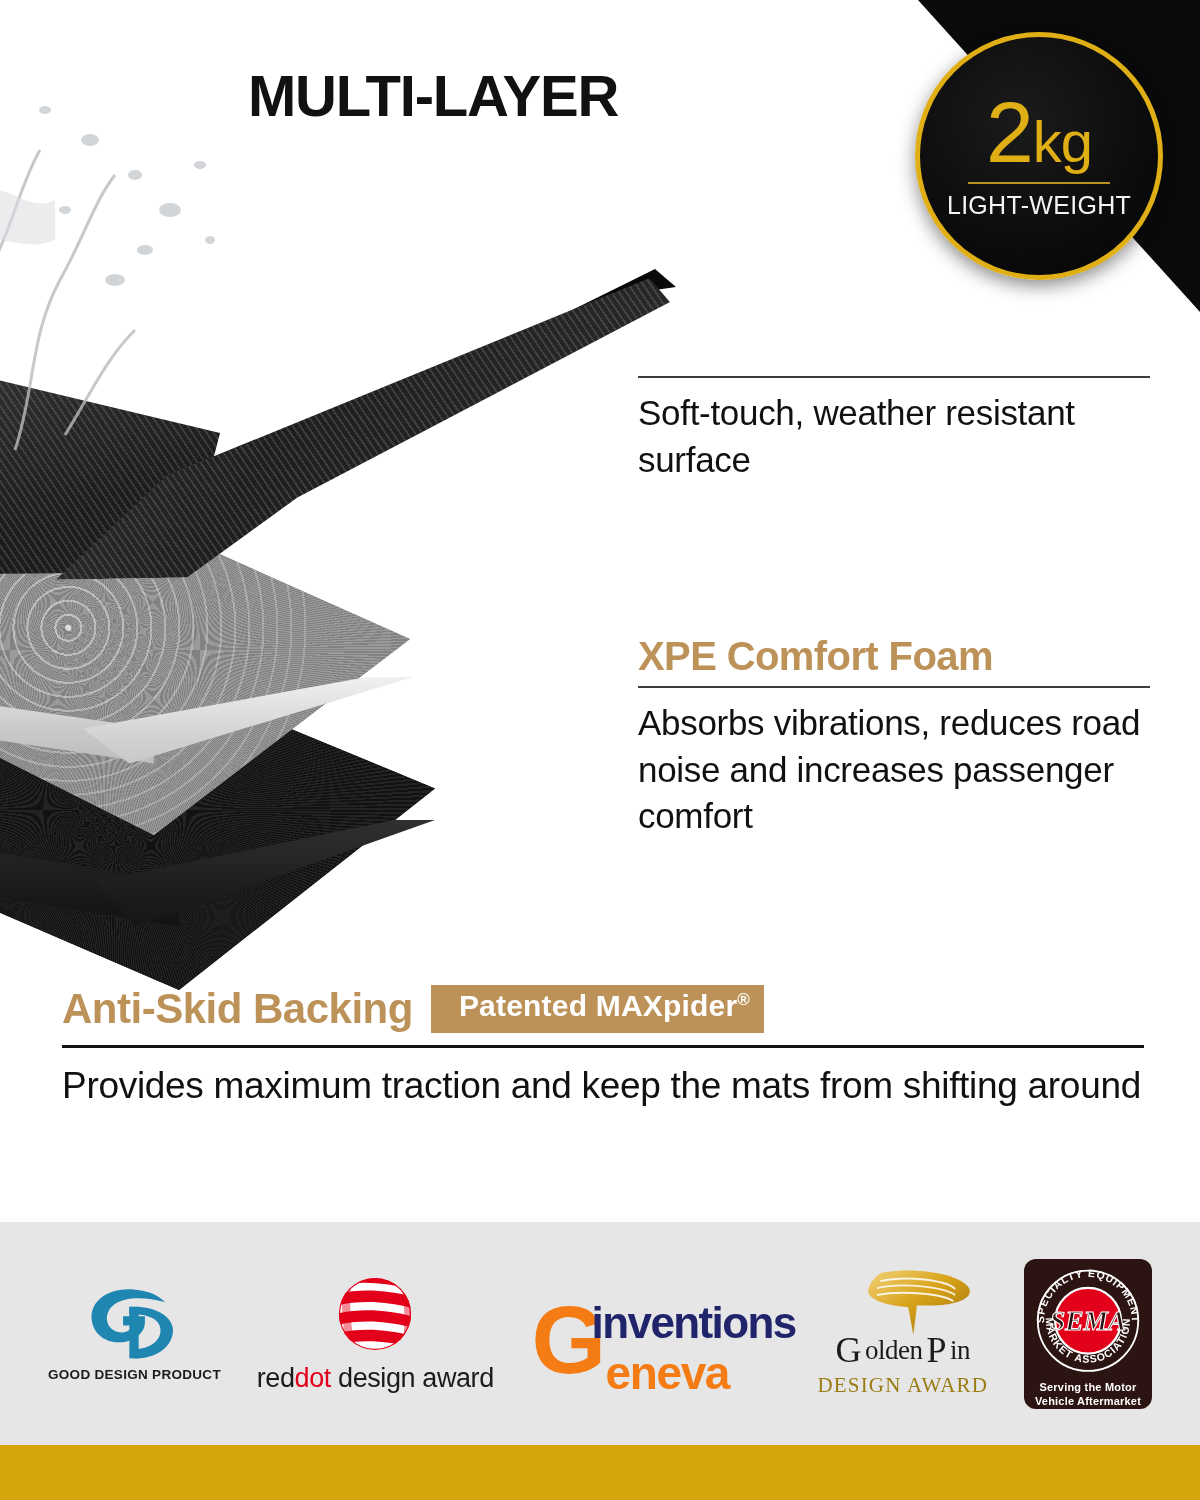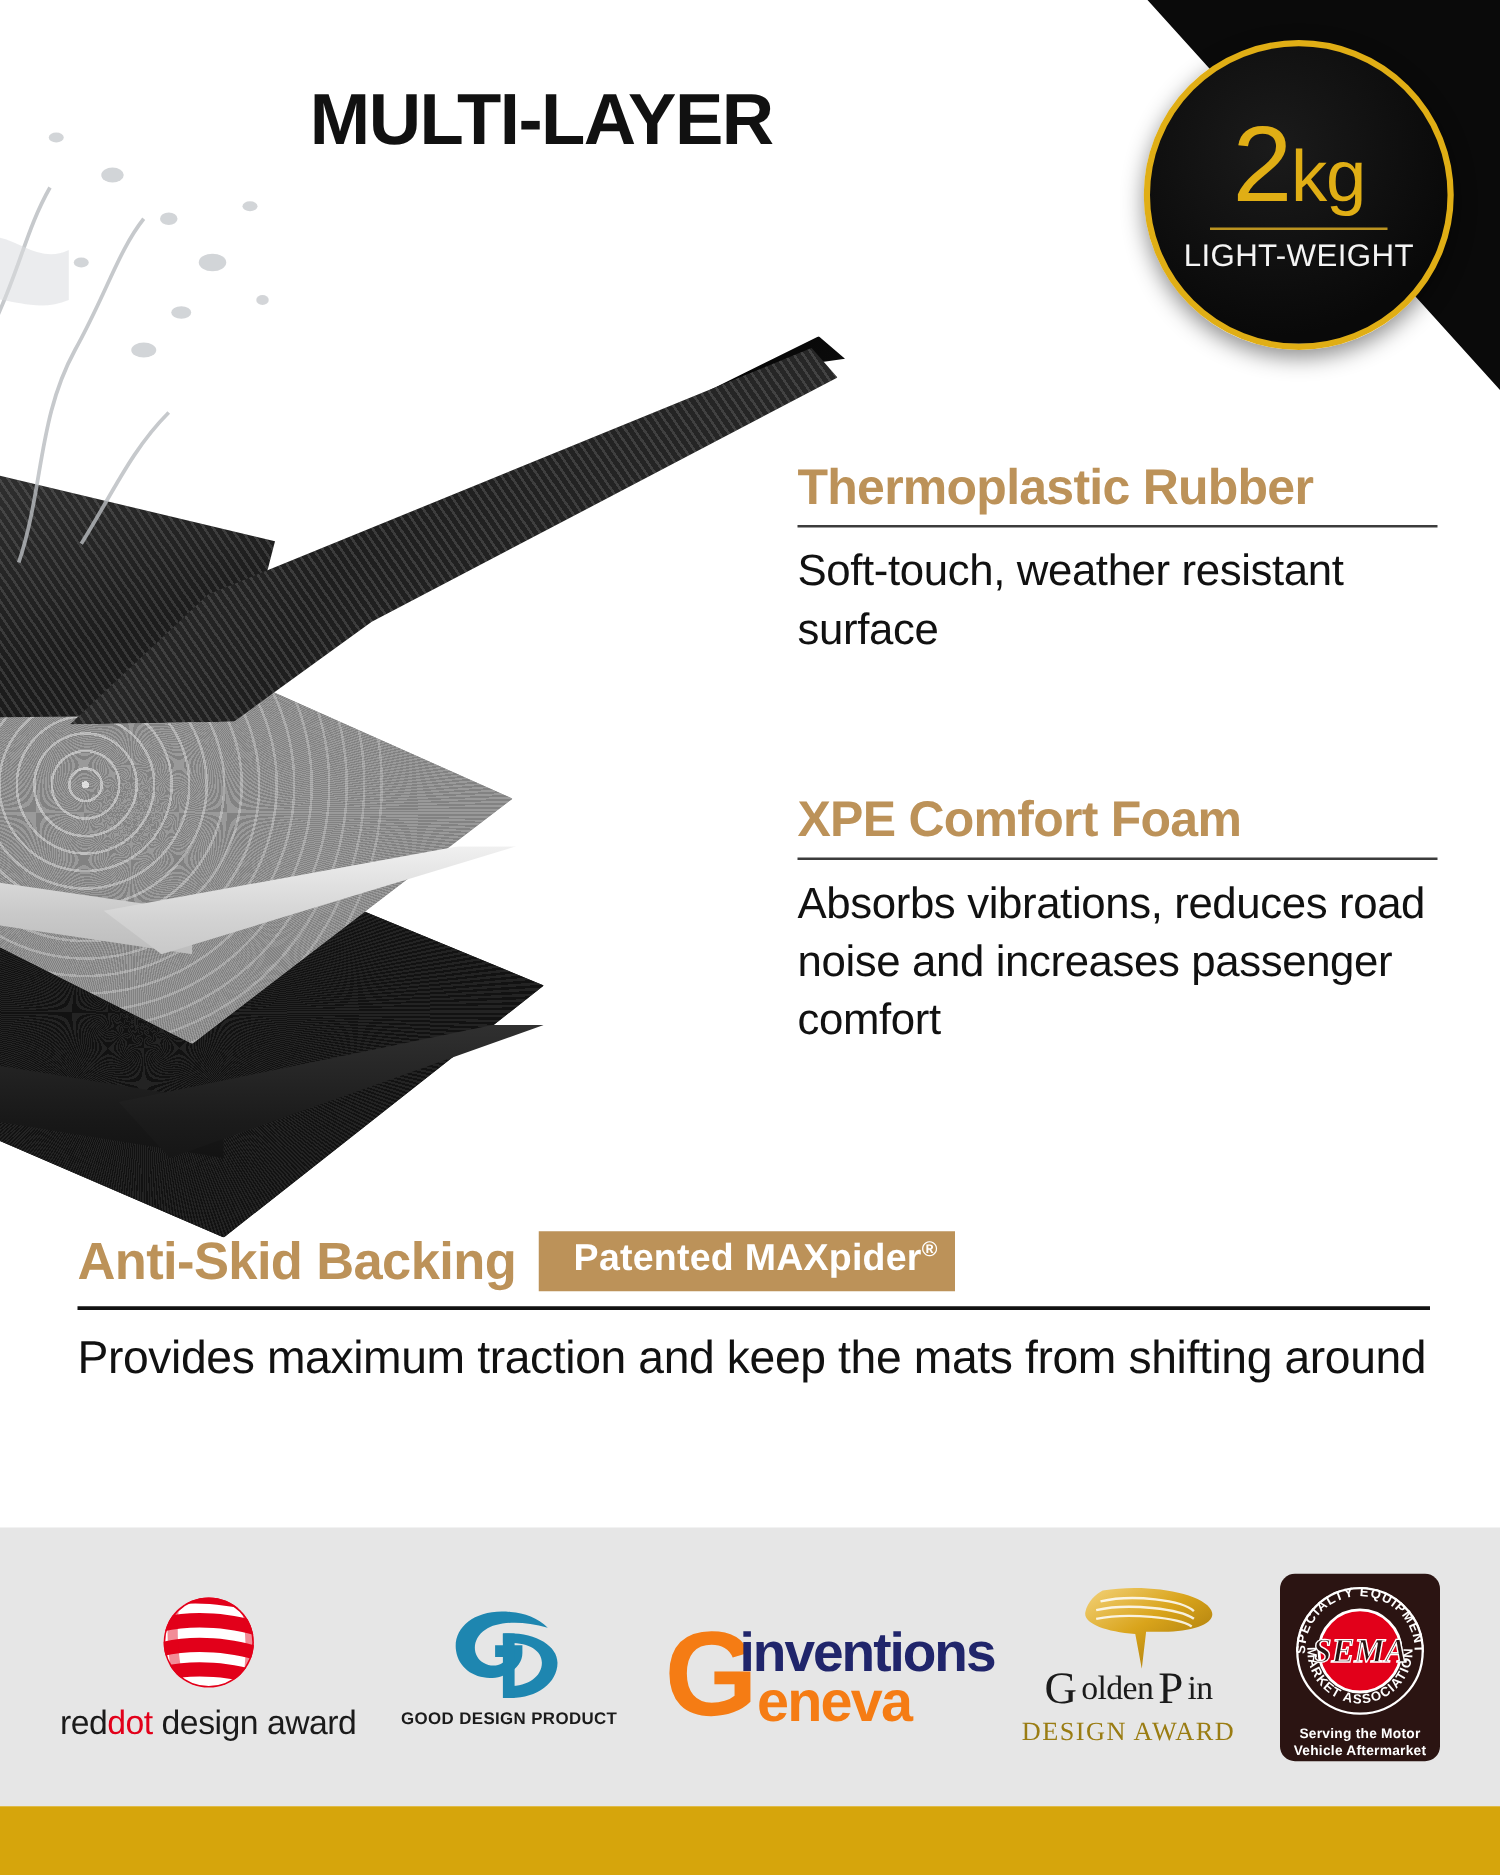--- a/index.html
+++ b/index.html
@@ -199,21 +199,21 @@
   .ig-g{
     position:absolute; left:2px; top:6px;
     font-size:96px; font-weight:bold; color:#F57C14;
     line-height:1; font-family:"Liberation Sans", sans-serif;
   }
   .ig-inv{
     position:absolute; left:62px; top:12px;
     font-size:44px; font-weight:bold; color:#20256B; letter-spacing:-1.6px;
   }
   .ig-eneva{
-    position:absolute; left:76px; top:48px;
+    position:absolute; left:76px; top:60px;
     font-size:46px; font-weight:bold; color:#F57C14; letter-spacing:-1.4px;
   }
 
   
   .gp-wrap{ display:flex; flex-direction:column; align-items:center; }
   .gp-swirl{ width:140px; height:66px; margin-bottom:-6px; }
   .gp-row{ font-size:36px; color:#1b1b1b; letter-spacing:-.5px;
            font-family:"Liberation Serif", serif; display:flex; align-items:center; gap:4px;}
   .gp-small{ font-size:27px; }
   .gp-sub{ font-size:21px; color:#9a7c12; letter-spacing:1.2px;
@@ -293,41 +293,51 @@
       <ellipse cx="95" cy="15" rx="6" ry="4"></ellipse>
       <ellipse cx="275" cy="130" rx="6" ry="4"></ellipse>
     </g>
     <g fill="#d8dade" opacity=".55">
       <path d="M95 120 C 130 90, 150 140, 185 115 C 215 95, 235 135, 265 120 L 265 160 C 230 175, 200 145, 165 165 C 130 185, 110 155, 90 170 Z"></path>
     </g>
   </svg>
 </div>
 
 <div class="feature feat-1">
-  <div class="feat-head">Thermoplastic Rubber</div>
   <div class="feat-rule"></div>
   <div class="feat-body">Soft-touch, weather resistant surface</div>
 </div>
 
 <div class="feature feat-2">
   <div class="feat-head">XPE Comfort Foam</div>
   <div class="feat-rule"></div>
   <div class="feat-body">Absorbs vibrations, reduces road noise and increases passenger comfort</div>
 </div>
 
 <div class="antiskid">
   <div class="antiskid-row">
     <div class="antiskid-head">Anti-Skid Backing</div>
     <div class="patent-badge"><span>Patented  MAXpider</span><sup>®</sup></div>
   </div>
   <div class="antiskid-rule"></div>
   <div class="antiskid-body">Provides maximum traction and keep the mats from shifting around</div>
 </div>
 
 <div class="awards">
+
+  <div class="award">
+    <svg class="gd-mark" viewBox="0 0 120 100">
+      <g fill="#1E86B0">
+        <path d="M62 6 C 26 2, 2 22, 6 46 C 9 66, 30 78, 52 72 C 66 68, 74 58, 74 48 L 74 40 L 46 40 L 46 52 L 58 52 C 56 60, 44 64, 34 58 C 22 51, 22 33, 36 24 C 48 16, 72 14, 100 22 C 90 12, 76 7, 62 6 Z"></path>
+        <path d="M54 28 C 86 26, 110 40, 110 58 C 110 80, 86 96, 58 94 L 58 82 C 78 83, 94 73, 94 58 C 94 44, 78 36, 54 38 Z"></path>
+        <path d="M54 28 L 54 94 L 66 94 L 66 28 Z"></path>
+      </g>
+    </svg>
+    <div class="gd-text">GOOD DESIGN PRODUCT</div>
+  </div>
 
   <div class="award">
     <svg class="rd-sphere" viewBox="0 0 100 100">
       <defs>
         <clipPath id="rdc">
             <circle cx="50" cy="50" r="44"></circle>
           </clipPath>
       </defs>
       <g clip-path="url(#rdc)">
         <rect x="0" y="0" width="100" height="100" fill="#ffffff"></rect>
@@ -338,31 +348,20 @@
           <path d="M-10 78 C 25 64, 75 68, 110 82 L 110 96 C 75 82, 25 78, -10 92 Z"></path>
         </g>
         <g fill="#E2001A" opacity=".45">
           <path d="M16 -10 C 6 25, 8 70, 22 110 L 32 110 C 18 70, 16 25, 26 -10 Z"></path>
           <path d="M74 -10 C 88 25, 90 70, 78 110 L 88 110 C 100 70, 98 25, 84 -10 Z"></path>
         </g>
         <circle cx="50" cy="50" r="44" fill="none" stroke="#E2001A" stroke-width="3"></circle>
       </g>
     </svg>
     <div class="rd-text"><span>red</span><span class="dot">dot</span><span> design award</span></div>
-  </div>
-
-  <div class="award">
-    <svg class="gd-mark" viewBox="0 0 120 100">
-      <g fill="#1E86B0">
-        <path d="M62 6 C 26 2, 2 22, 6 46 C 9 66, 30 78, 52 72 C 66 68, 74 58, 74 48 L 74 40 L 46 40 L 46 52 L 58 52 C 56 60, 44 64, 34 58 C 22 51, 22 33, 36 24 C 48 16, 72 14, 100 22 C 90 12, 76 7, 62 6 Z"></path>
-        <path d="M54 28 C 86 26, 110 40, 110 58 C 110 80, 86 96, 58 94 L 58 82 C 78 83, 94 73, 94 58 C 94 44, 78 36, 54 38 Z"></path>
-        <path d="M54 28 L 54 94 L 66 94 L 66 28 Z"></path>
-      </g>
-    </svg>
-    <div class="gd-text">GOOD DESIGN PRODUCT</div>
   </div>
 
   <div class="award">
     <div class="ig-wrap">
       <div class="ig-g">G</div>
       <div class="ig-inv">inventions</div>
       <div class="ig-eneva">eneva</div>
     </div>
   </div>
 

